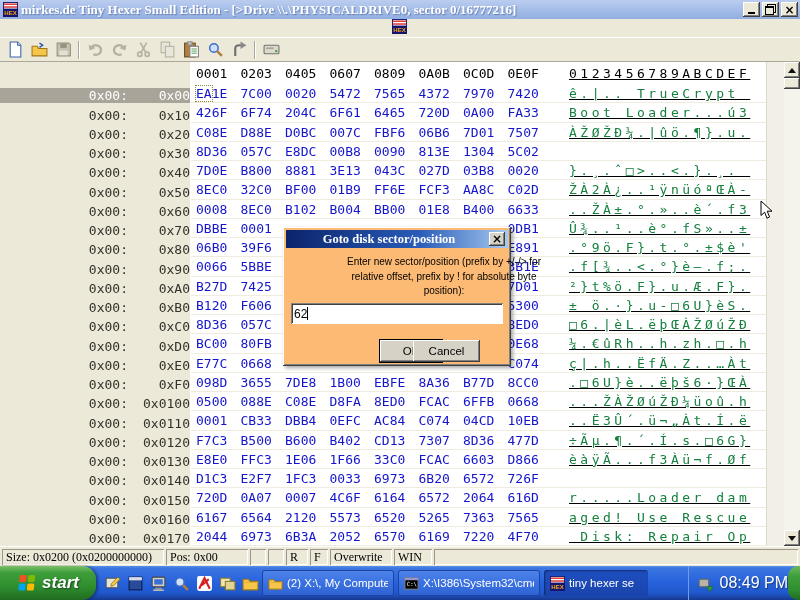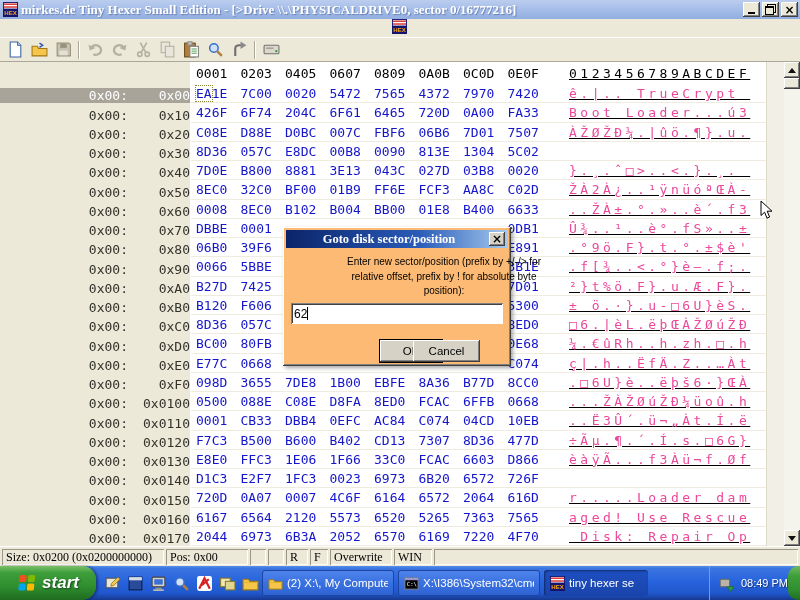--- a/index.html
+++ b/index.html
@@ -45,21 +45,21 @@
   .hexrows{position:absolute;left:0;top:22px;width:100%;}
   .hexrow{height:19.25px;display:flex;align-items:flex-end;position:relative;}
   .c-sector{width:128px;text-align:right;color:#33322A;flex:none;}
   .c-offset{width:62px;text-align:right;color:#33322A;flex:none;}
   .c-sector.sel,.c-offset.sel{background:#A8A499;color:#fff;}
   .rowline{position:absolute;left:191px;right:0;bottom:0;height:1px;background:#EFECDF;}
   .c-data{flex:1;display:flex;height:100%;align-items:center;text-decoration:underline;}
   .hexgroups{padding-left:6px;width:356px;flex:none;color:#1515CC;white-space:pre;}
   .hgroup{display:inline-block;width:44.5px;}
   .hexhead .hgroup,.hexhead .c-ascii{color:#000;}
-  .c-ascii{padding-left:17px;letter-spacing:3.5px;white-space:pre;color:#ec4899;flex:none;}
+  .c-ascii{padding-left:17px;letter-spacing:3.5px;white-space:pre;color:#15803d;flex:none;}
   .byte-cursor{outline:1px dotted #8a8a30;}
   .stripcol{position:absolute;left:766px;top:0;width:18px;height:100%;background:#F2F0E6;border-left:1px solid #DDD9C8;}
   
   .vscroll{position:absolute;left:784px;top:62px;width:16px;height:484px;background:#F4F3EC;}
   .sbtn{position:absolute;left:0;width:16px;height:16px;display:flex;align-items:center;justify-content:center;}
   .arr-up{width:0;height:0;border-left:4px solid transparent;border-right:4px solid transparent;border-bottom:5px solid #111;}
   .arr-down{width:0;height:0;border-left:4px solid transparent;border-right:4px solid transparent;border-top:5px solid #111;}
   .sthumb{position:absolute;left:0;top:16px;width:16px;height:11px;}
   
   .statusbar{position:absolute;left:0;top:546px;width:800px;height:20px;background:#ECE9D8;
@@ -79,21 +79,21 @@
   .ql-icon{width:17px;height:17px;}
   .ql-icon svg{width:17px;height:17px;}
   .tbtns{position:absolute;left:262px;top:4px;height:26px;display:flex;gap:4px;}
   .taskbtn{height:26px;border-radius:3px;display:flex;align-items:center;gap:4px;padding:0 6px;box-sizing:border-box;
     background:linear-gradient(180deg,#4E85EC 0%,#3A71E0 50%,#2E62D2 100%);box-shadow:inset 0 0 0 1px #1E44A0;
     color:#fff;font-family:"Liberation Sans",sans-serif;font-size:11.5px;white-space:nowrap;overflow:hidden;}
   .taskbtn.active{background:linear-gradient(180deg,#1E4FC0 0%,#1A44AC 100%);box-shadow:inset 1px 1px 2px rgba(0,0,0,.45);}
   .taskbtn svg{width:15px;height:15px;flex:none;}
   .tray{position:absolute;right:12px;top:0;height:34px;display:flex;align-items:center;gap:6px;
     border-left:1px solid #6F9BE8;padding-left:8px;}
-  .clock{color:#fff;font-family:"Liberation Sans",sans-serif;font-size:11px;text-shadow:1px 1px 1px rgba(0,0,0,.4);}
+  .clock{color:#fff;font-family:"Liberation Sans",sans-serif;font-size:16px;text-shadow:1px 1px 1px rgba(0,0,0,.4);}
   .greencap{position:absolute;right:0;top:0;width:12px;height:34px;border-radius:10px 0 0 10px;
     background:linear-gradient(180deg,#6FBA5E 0%,#3E9E3A 30%,#2F8F2F 70%,#1F6B1F 100%);}
   
   .dialog{position:absolute;left:283px;top:227px;width:228px;height:139px;z-index:50;
     background:#fdba74;box-shadow:inset -1px -1px 0 #404040,inset 1px 1px 0 #fff,inset -2px -2px 0 #808080,2px 2px 4px rgba(0,0,0,.35);text-align:center;}
   .dlg-title{position:absolute;left:3px;top:3px;right:3px;height:18px;
     background:linear-gradient(90deg,#0A246A 0%,#2A5CB8 60%,#A6CAF0 100%);
     display:flex;align-items:center;padding:0 3px;box-sizing:border-box;}
   .dlg-title-text{color:#fff;font-weight:bold;font-size:12.5px;flex:1;white-space:nowrap;}
   .dlg-x{width:16px;height:14px;display:flex;align-items:center;justify-content:center;}
@@ -422,21 +422,21 @@
         <span class="c-data">
           <span class="hexgroups"><span class="hgroup">E8E0</span><span class="hgroup">FFC3</span><span class="hgroup">1E06</span><span class="hgroup">1F66</span><span class="hgroup">33C0</span><span class="hgroup">FCAC</span><span class="hgroup">6603</span><span class="hgroup">D866</span></span>
           <span class="c-ascii">èàÿÃ...f3Àü¬f.Øf</span>
         </span>
         <span class="rowline"></span>
       </div>
       <div class="hexrow">
         <span class="c-sector">0x00:</span>
         <span class="c-offset">0x0140</span>
         <span class="c-data">
-          <span class="hexgroups"><span class="hgroup">D1C3</span><span class="hgroup">E2F7</span><span class="hgroup">1FC3</span><span class="hgroup">0023</span><span class="hgroup">6973</span><span class="hgroup">6B20</span><span class="hgroup">6572</span><span class="hgroup">726F</span></span>
+          <span class="hexgroups"><span class="hgroup">D1C3</span><span class="hgroup">E2F7</span><span class="hgroup">1FC3</span><span class="hgroup">0033</span><span class="hgroup">6973</span><span class="hgroup">6B20</span><span class="hgroup">6572</span><span class="hgroup">726F</span></span>
         </span>
         <span class="rowline"></span>
       </div>
       <div class="hexrow">
         <span class="c-sector">0x00:</span>
         <span class="c-offset">0x0150</span>
         <span class="c-data">
           <span class="hexgroups"><span class="hgroup">720D</span><span class="hgroup">0A07</span><span class="hgroup">0007</span><span class="hgroup">4C6F</span><span class="hgroup">6164</span><span class="hgroup">6572</span><span class="hgroup">2064</span><span class="hgroup">616D</span></span>
           <span class="c-ascii">r.....Loader dam</span>
         </span>

